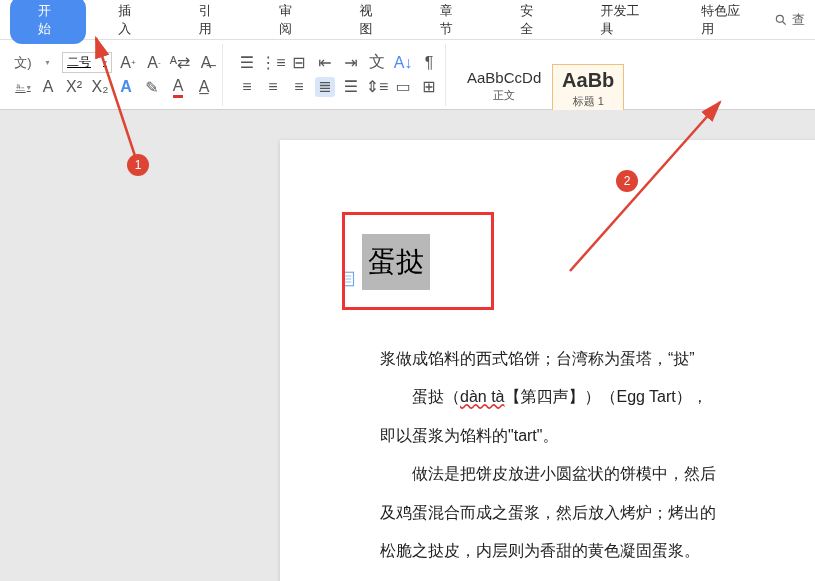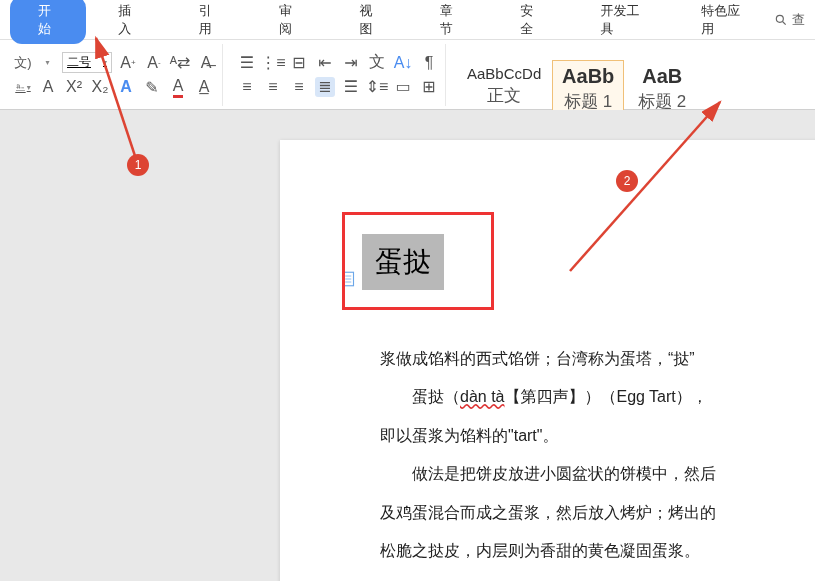--- a/index.html
+++ b/index.html
@@ -17,28 +17,28 @@
 .rb-icon.dd::after { content: "▾"; font-size: 8px; margin-left: 1px; color: #888; }
 .font-size { border: 1px solid #ccc; padding: 1px 4px; font-size: 12px; display: flex; align-items: center; gap: 12px; background: #fff; text-decoration: underline; }
 .font-size::after { content: "▾"; font-size: 8px; color: #888; }
 .rb-btn { width: 20px; height: 20px; display: inline-flex; align-items: center; justify-content: center; cursor: pointer; color: #555; }
 
 .style-gallery { display: flex; gap: 2px; margin-left: 4px; margin-top: 29px; }
 .style-card { border: 1px solid transparent; padding: 4px 8px; text-align: center; cursor: pointer; min-width: 72px; }
 .style-card.highlight { border: 1px solid #f0c078; background: #fff8ec; }
 .style-preview { font-size: 15px; color: #333; }
 .style-preview.big { font-size: 20px; font-weight: bold; }
-.style-name { font-size: 17px; color: #555; margin-top: 2px; }
+.style-name { font-size: 11px; color: #555; margin-top: 2px; }
 
 .doc-area { position: absolute; top: 110px; left: 0; right: 0; bottom: 0; background: #e8e8e8; }
 .page { position: absolute; left: 280px; top: 30px; width: 560px; height: 600px; background: #fff; box-shadow: 0 1px 4px rgba(0,0,0,0.15); padding: 50px 60px 40px 100px; }
 .page-icon { position: absolute; left: 60px; top: 130px; width: 18px; height: 18px; }
 
 .sel-box { position: absolute; left: 62px; top: 72px; width: 152px; height: 98px; border: 3px solid #e33; }
-.sel-inner { position: absolute; left: 82px; top: 94px; width: 82px; height: 56px; background: #b8b8b8; display: flex; align-items: center; justify-content: center; font-family: "SimSun", serif; font-size: 28px; }
+.sel-inner { position: absolute; left: 82px; top: 94px; width: 68px; height: 56px; background: #b8b8b8; display: flex; align-items: center; justify-content: center; font-family: "SimSun", serif; font-size: 28px; }
 
 .body-text { margin-top: 150px; font-family: "SimSun", serif; font-size: 16px; line-height: 2.4; color: #222; }
 .body-text p { text-indent: 2em; }
 .underline-wavy { text-decoration: underline wavy #d33; }
 .bracket { font-family: "SimSun", serif; }
 
 .arrow1 { position: absolute; left: 92px; top: 32px; width: 80px; height: 140px; pointer-events: none; z-index: 10; }
 .arrow2 { position: absolute; left: 560px; top: 96px; width: 170px; height: 180px; pointer-events: none; z-index: 10; }
 .marker { width: 22px; height: 22px; border-radius: 50%; background: #d43; color: #fff; font-size: 12px; display: flex; align-items: center; justify-content: center; position: absolute; z-index: 11; }
 </style>
@@ -114,24 +114,20 @@
 
   <div class="style-gallery">
     <div class="style-card">
       <div class="style-preview">AaBbCcDd</div>
       <div class="style-name">正文</div>
     </div>
     <div class="style-card highlight">
       <div class="style-preview big">AaBb</div>
       <div class="style-name">标题 1</div>
     </div>
-    <div class="style-card">
-      <div class="style-preview big">AaB</div>
-      <div class="style-name">标题 2</div>
-    </div>
   </div>
 </div>
 
 <div class="doc-area">
   <div class="page">
     <svg class="page-icon" viewBox="0 0 24 24">
         <rect x="4" y="3" width="14" height="18" fill="none" stroke="#6ba6e8" stroke-width="1.5"></rect>
         <line x1="7" y1="8" x2="15" y2="8" stroke="#6ba6e8"></line>
         <line x1="7" y1="12" x2="15" y2="12" stroke="#6ba6e8"></line>
         <line x1="7" y1="16" x2="15" y2="16" stroke="#6ba6e8"></line>

